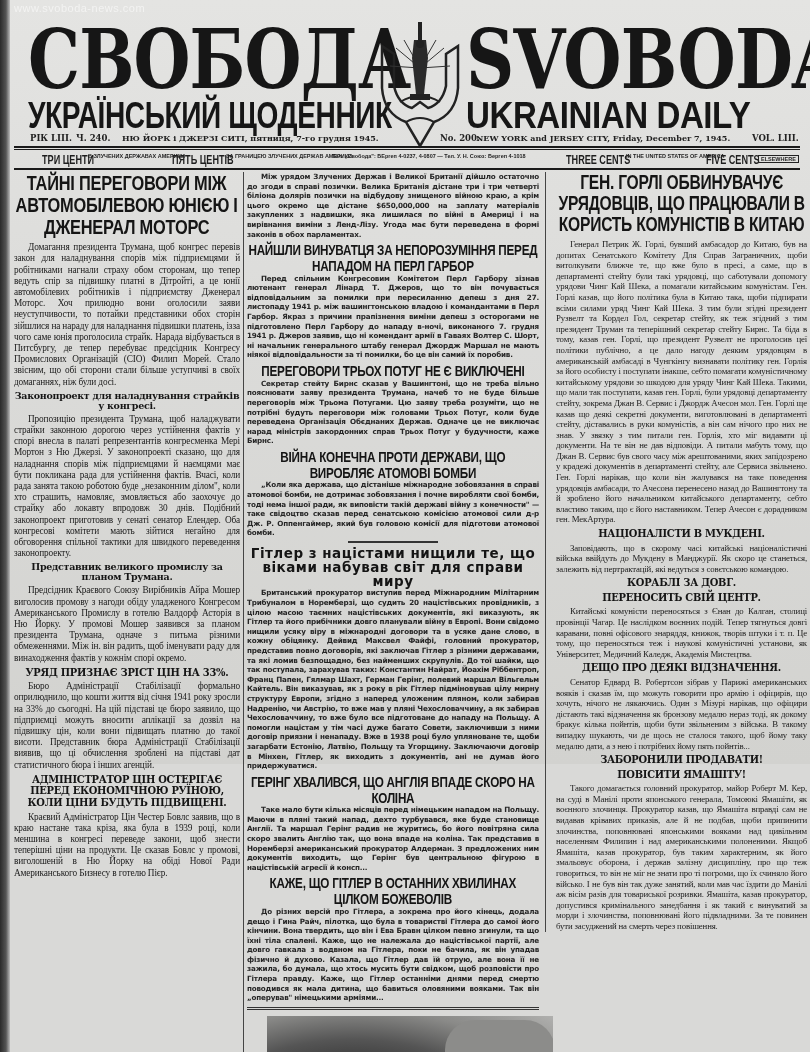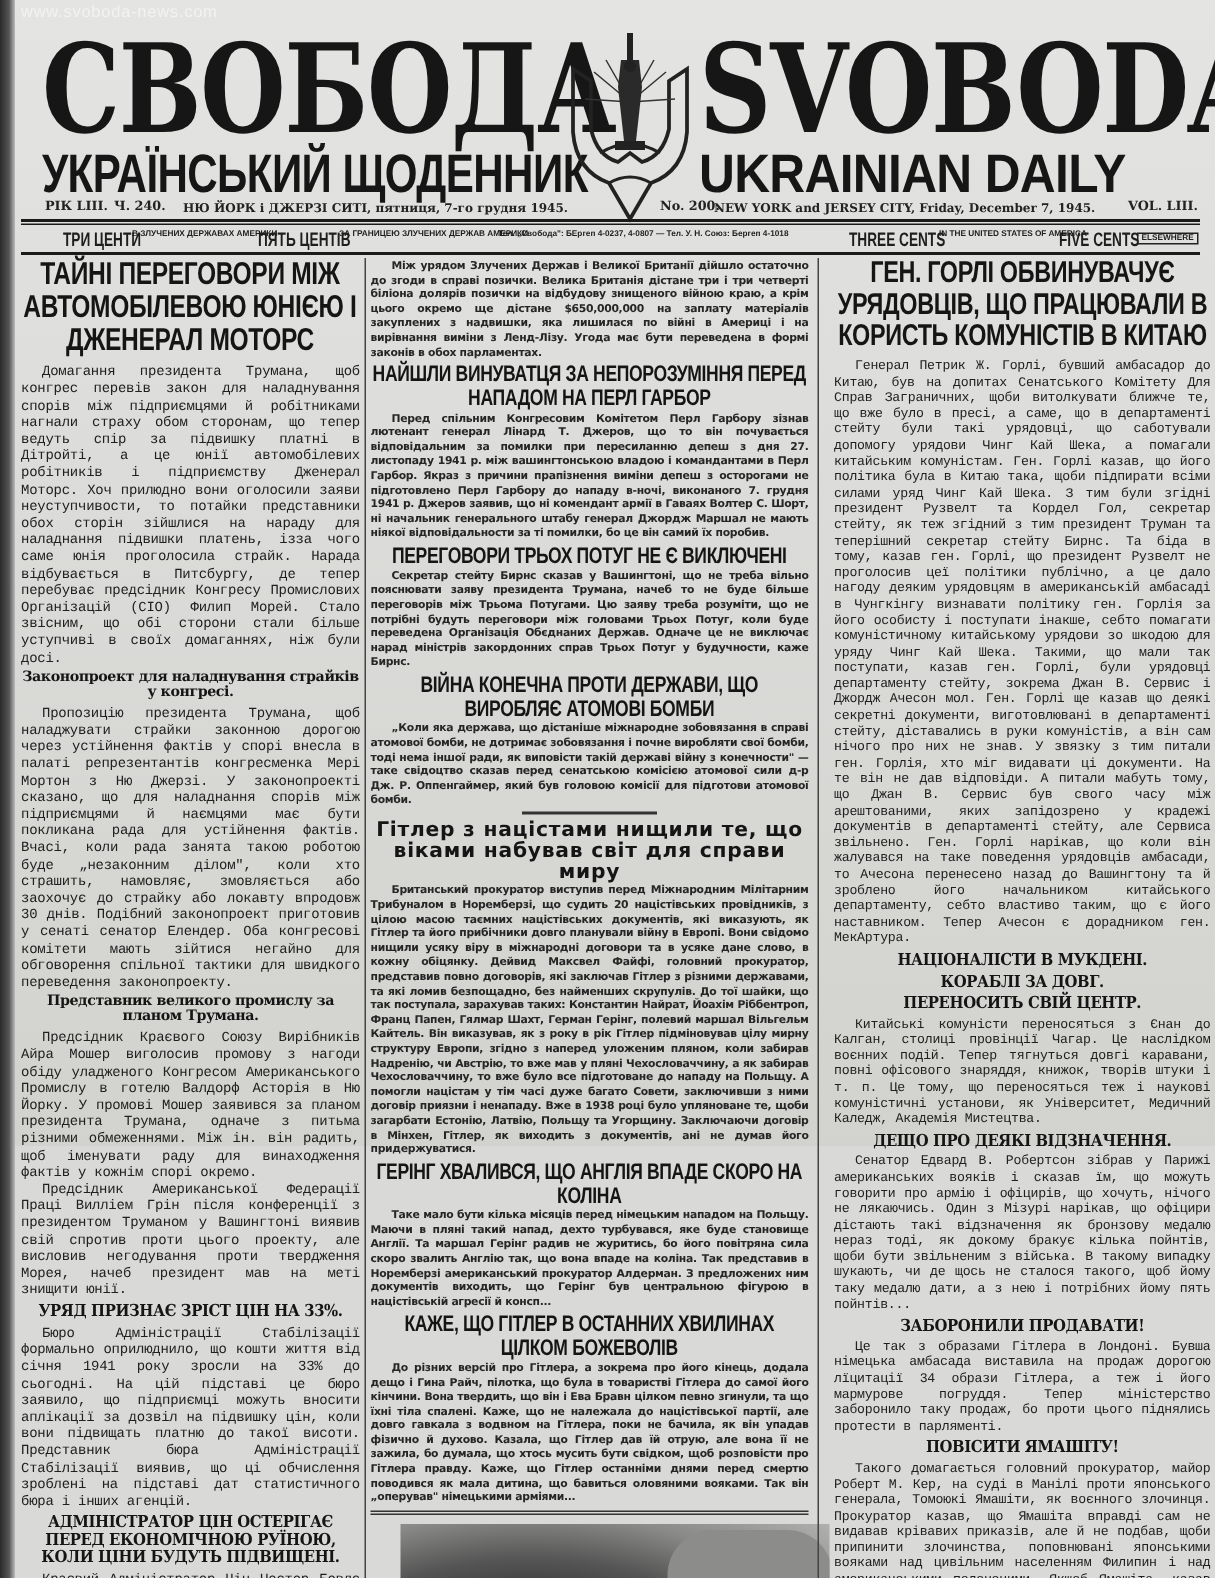--- a/index.html
+++ b/index.html
@@ -63,21 +63,21 @@
     font-family: "Liberation Sans", sans-serif; font-weight: 900; text-align: center;
     color: #151515; letter-spacing: -0.3px; line-height: 1.05;
   }
   .hl.big { font-size: 21px; transform: scaleX(0.78); transform-origin: center top; width: 128%; margin-left: -14%; }
   .hl.mid { font-size: 15px; transform: scaleX(0.78); transform-origin: center top; width: 128%; margin-left: -14%; }
   .hl.wide { font-size: 15px; font-family: "DejaVu Sans", sans-serif; font-weight: bold; letter-spacing: 0.5px; }
   .hl.sub { font-size: 11px; font-family: "DejaVu Serif", serif; font-weight: bold; transform: scaleX(0.9); }
   .hl.subbold { font-size: 9.5px; font-family: "DejaVu Serif", serif; font-weight: bold; text-align: center; }
   .body {
     font-size: 9.3px; line-height: 11.2px; text-align: justify; text-indent: 14px;
-    color: #202020; font-family: Liberation Mono, monospace; letter-spacing: -0.15px;
+    color: #202020; font-family: Liberation Serif, serif; letter-spacing: -0.15px;
   }
   .body.sm { font-size: 7.2px; line-height: 9.6px; font-family: "DejaVu Sans", sans-serif; font-weight: bold; color: #262626; letter-spacing: -0.2px; }
   .body.rt { font-size: 8.8px; line-height: 10.6px; }
   .gap { height: 4px; }
   .photo {
     width: 286px; height: 192px; margin: 6px 0 0 20px; position: relative; overflow: hidden;
     background: radial-gradient(ellipse at 30% 55%, #1d1d1d 0%, #2c2c2c 30%, #555 55%, #8a8a88 75%, #b0b0ae 100%);
   }
   .photo .cap { position: absolute; left: 178px; top: 4px; width: 110px; height: 40px; border-radius: 30px 30px 6px 6px; background: #8c8c8a; }
   .hr { height: 1px; background: #333; margin: 4px 0; }
@@ -140,21 +140,20 @@
   <div class="rule" style="top:168px; height:2px"></div>
 
   <div class="col left">
     <div class="hl big">ТАЙНІ ПЕРЕГОВОРИ МІЖ АВТОМОБІЛЕВОЮ ЮНІЄЮ І ДЖЕНЕРАЛ МОТОРС</div>
     <div class="gap"></div>
     <div class="body">Домагання президента Трумана, щоб конгрес перевів закон для наладнування спорів між підприємцями й робітниками нагнали страху обом сторонам, що тепер ведуть спір за підвишку платні в Дітройті, а це юнії автомобілевих робітників і підприємству Дженерал Моторс. Хоч прилюдно вони оголосили заяви неуступчивости, то потайки представники обох сторін зійшлися на нараду для наладнання підвишки платень, ізза чого саме юнія проголосила страйк. Нарада відбувається в Питсбургу, де тепер перебуває предсідник Конгресу Промислових Організацій (СІО) Филип Морей. Стало звісним, що обі сторони стали більше уступчиві в своїх домаганнях, ніж були досі.</div>
     <div class="hl subbold" style="margin:3px 0">Законопроект для наладнування страйків у конгресі.</div>
     <div class="body">Пропозицію президента Трумана, щоб наладжувати страйки законною дорогою через устійнення фактів у спорі внесла в палаті репрезентантів конгресменка Мері Мортон з Ню Джерзі. У законопроекті сказано, що для наладнання спорів між підприємцями й наємцями має бути покликана рада для устійнення фактів. Вчасі, коли рада занята такою роботою буде „незаконним ділом", коли хто страшить, намовляє, змовляється або заохочує до страйку або локавту впродовж 30 днів. Подібний законопроект приготовив у сенаті сенатор Елендер. Оба конгресові комітети мають зійтися негайно для обговорення спільної тактики для швидкого переведення законопроекту.</div>
     <div class="hl subbold" style="margin:3px 0">Представник великого промислу за планом Трумана.</div>
     <div class="body">Предсідник Краєвого Союзу Вирібників Айра Мошер виголосив промову з нагоди обіду уладженого Конгресом Американського Промислу в готелю Валдорф Асторія в Ню Йорку. У промові Мошер заявився за планом президента Трумана, одначе з питьма різними обмеженнями. Між ін. він радить, щоб іменувати раду для винаходження фактів у кожнім спорі окремо.</div>
-    <div class="body">Предсідник Американської Федерації Праці Вилліем Грін після конференції з президентом Труманом у Вашингтоні виявив свій спротив проти цього проекту, але висловив негодування проти твердження Морея, начеб президент мав на меті знищити юнії.</div>
     <div class="hl sub" style="margin:3px 0">УРЯД ПРИЗНАЄ ЗРІСТ ЦІН НА 33%.</div>
     <div class="body">Бюро Адміністрації Стабілізації формально оприлюднило, що кошти життя від січня 1941 року зросли на 33% до сьогодні. На цій підставі це бюро заявило, що підприємці можуть вносити аплікації за дозвіл на підвишку цін, коли вони підвищать платню до такої висоти. Представник бюра Адміністрації Стабілізації виявив, що ці обчислення зроблені на підставі дат статистичного бюра і інших агенцій.</div>
     <div class="hl sub" style="margin:3px 0">АДМІНІСТРАТОР ЦІН ОСТЕРІГАЄ ПЕРЕД ЕКОНОМІЧНОЮ РУЇНОЮ, КОЛИ ЦІНИ БУДУТЬ ПІДВИЩЕНІ.</div>
     <div class="body">Краєвий Адміністратор Цін Честер Бовлс заявив, що в краю настане така кріза, яка була в 1939 році, коли меншина в конгресі переведе закони, щоб знести теперішні ціни на продукти. Це сказав Бовлс у промові, виголошеній в Ню Йорку на обіді Нової Ради Американського Бизнесу в готелю Пієр.</div>
 
   </div>
 
   <div class="col mid">
     <div class="body sm">Між урядом Злучених Держав і Великої Британії дійшло остаточно до згоди в справі позички. Велика Британія дістане три і три четверті біліона долярів позички на відбудову знищеного війною краю, а крім цього окремо ще дістане $650,000,000 на заплату матеріалів закуплених з надвишки, яка лишилася по війні в Америці і на вирівнання виміни з Ленд-Лізу. Угода має бути переведена в формі законів в обох парламентах.</div>
     <div class="hl mid" style="margin-top:3px">НАЙШЛИ ВИНУВАТЦЯ ЗА НЕПОРОЗУМІННЯ ПЕРЕД НАПАДОМ НА ПЕРЛ ГАРБОР</div>
@@ -177,23 +176,23 @@
 
     </div>
 
   </div>
 
   <div class="col right">
     <div class="hl big" style="font-size:20px">ГЕН. ГОРЛІ ОБВИНУВАЧУЄ УРЯДОВЦІВ, ЩО ПРАЦЮВАЛИ В КОРИСТЬ КОМУНІСТІВ В КИТАЮ</div>
     <div class="gap"></div>
     <div class="body rt">Генерал Петрик Ж. Горлі, бувший амбасадор до Китаю, був на допитах Сенатського Комітету Для Справ Заграничних, щоби витолкувати ближче те, що вже було в пресі, а саме, що в департаменті стейту були такі урядовці, що саботували допомогу урядови Чинг Кай Шека, а помагали китайським комуністам. Ген. Горлі казав, що його політика була в Китаю така, щоби підпирати всіми силами уряд Чинг Кай Шека. З тим були згідні президент Рузвелт та Кордел Гол, секретар стейту, як теж згідний з тим президент Труман та теперішний секретар стейту Бирнс. Та біда в тому, казав ген. Горлі, що президент Рузвелт не проголосив цеї політики публічно, а це дало нагоду деяким урядовцям в американській амбасаді в Чунгкінгу визнавати політику ген. Горлія за його особисту і поступати інакше, себто помагати комуністичному китайському урядови зо шкодою для уряду Чинг Кай Шека. Такими, що мали так поступати, казав ген. Горлі, були урядовці департаменту стейту, зокрема Джан В. Сервис і Джордж Ачесон мол. Ген. Горлі ще казав що деякі секретні документи, виготовлювані в департаменті стейту, діставались в руки комуністів, а він сам нічого про них не знав. У звязку з тим питали ген. Горлія, хто міг видавати ці документи. На те він не дав відповіди. А питали мабуть тому, що Джан В. Сервис був свого часу між арештованими, яких запідозрено у крадежі документів в департаменті стейту, але Сервиса звільнено. Ген. Горлі нарікав, що коли він жалувався на таке поведення урядовців амбасади, то Ачесона перенесено назад до Вашингтону та й зроблено його начальником китайського департаменту, себто властиво таким, що є його наставником. Тепер Ачесон є дорадником ген. МекАртура.</div>
     <div class="hl sub" style="margin:3px 0">НАЦІОНАЛІСТИ В МУКДЕНІ.</div>
+    <div class="body rt">Заповідають, що в скорому часі китайські націоналістичні війська ввійдуть до Мукдену в Манджурії. Як скоро це станеться, залежить від пертрактацій, які ведуться з совєтською командою.</div>
     <div class="hl sub" style="margin:3px 0">КОРАБЛІ ЗА ДОВГ.</div>
     <div class="hl sub" style="margin:3px 0">ПЕРЕНОСИТЬ СВІЙ ЦЕНТР.</div>
     <div class="body rt">Китайські комуністи переносяться з Єнан до Калган, столиці провінції Чагар. Це наслідком воєнних подій. Тепер тягнуться довгі каравани, повні офісового знаряддя, книжок, творів штуки і т. п. Це тому, що переносяться теж і наукові комуністичні установи, як Університет, Медичний Каледж, Академія Мистецтва.</div>
     <div class="hl sub" style="margin:3px 0">ДЕЩО ПРО ДЕЯКІ ВІДЗНАЧЕННЯ.</div>
     <div class="body rt">Сенатор Едвард В. Робертсон зібрав у Парижі американських вояків і сказав їм, що можуть говорити про армію і офіцирів, що хочуть, нічого не лякаючись. Один з Мізурі нарікав, що офіцири дістають такі відзначення як бронзову медалю нераз тоді, як докому бракує кілька пойнтів, щоби бути звільненим з війська. В такому випадку шукають, чи де щось не сталося такого, щоб йому таку медалю дати, а з нею і потрібних йому пять пойнтів...</div>
     <div class="hl sub" style="margin:3px 0">ЗАБОРОНИЛИ ПРОДАВАТИ!</div>
-    <div class="body rt">Це так з образами Гітлера в Лондоні. Бувша німецька амбасада виставила на продаж дорогою лїцитації 34 образи Гітлера, а теж і його мармурове погруддя. Тепер міністерство заборонило таку продаж, бо проти цього піднялись протести в парляменті.</div>
     <div class="hl sub" style="margin:3px 0">ПОВІСИТИ ЯМАШІТУ!</div>
     <div class="body rt">Такого домагається головний прокуратор, майор Роберт М. Кер, на суді в Манілі проти японського генерала, Томоюкі Ямашіти, як воєнного злочинця. Прокуратор казав, що Ямашіта вправді сам не видавав крівавих приказів, але й не подбав, щоби припинити злочинства, поповнювані японськими вояками над цивільним населенням Филипин і над американськими полоненими. Якщоб Ямашіта, казав прокуратор, був таким характерним, як його змальовує оборона, і держав залізну дисципліну, про що теж говориться, то він не міг не знати про ті погроми, що їх счиняло його військо. І не був він так дуже занятий, коли мав час їздити до Манілі аж вісім разів для товариської розривки. Ямашіта, казав прокуратор, допустився кримінального занедбання і як такий є винуватий за морди і злочинства, поповнювані його підвладними. За те повинен бути засуджений на смерть через повішення.</div>
   </div>
 </div>
 
 </body></html>

